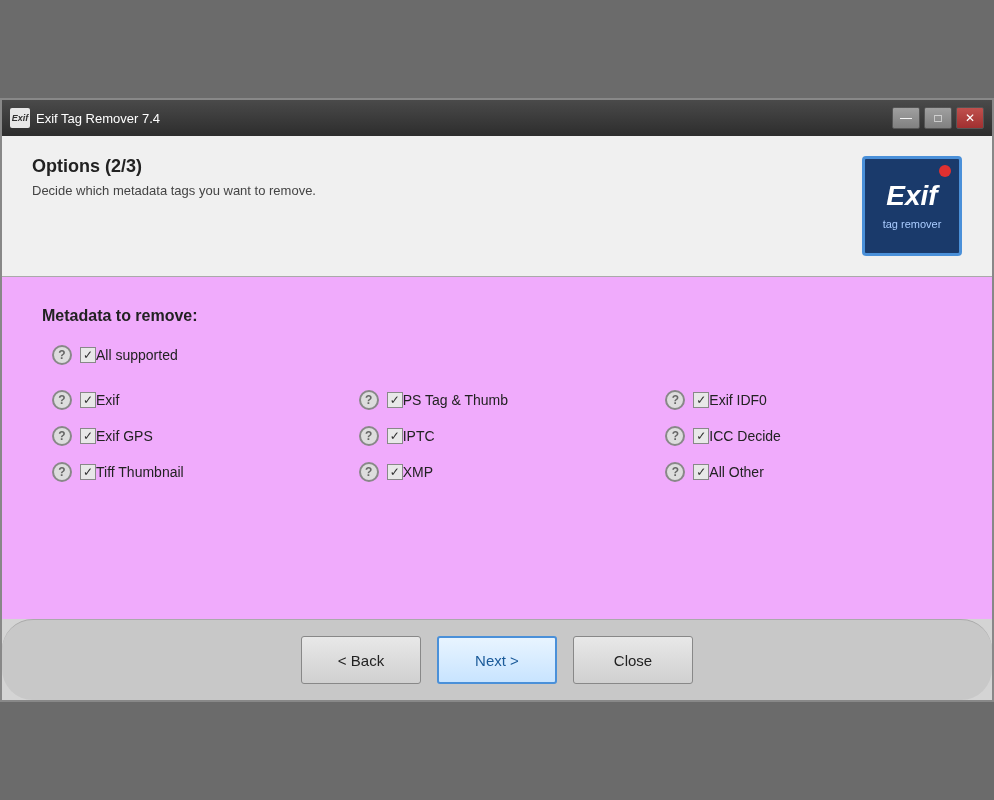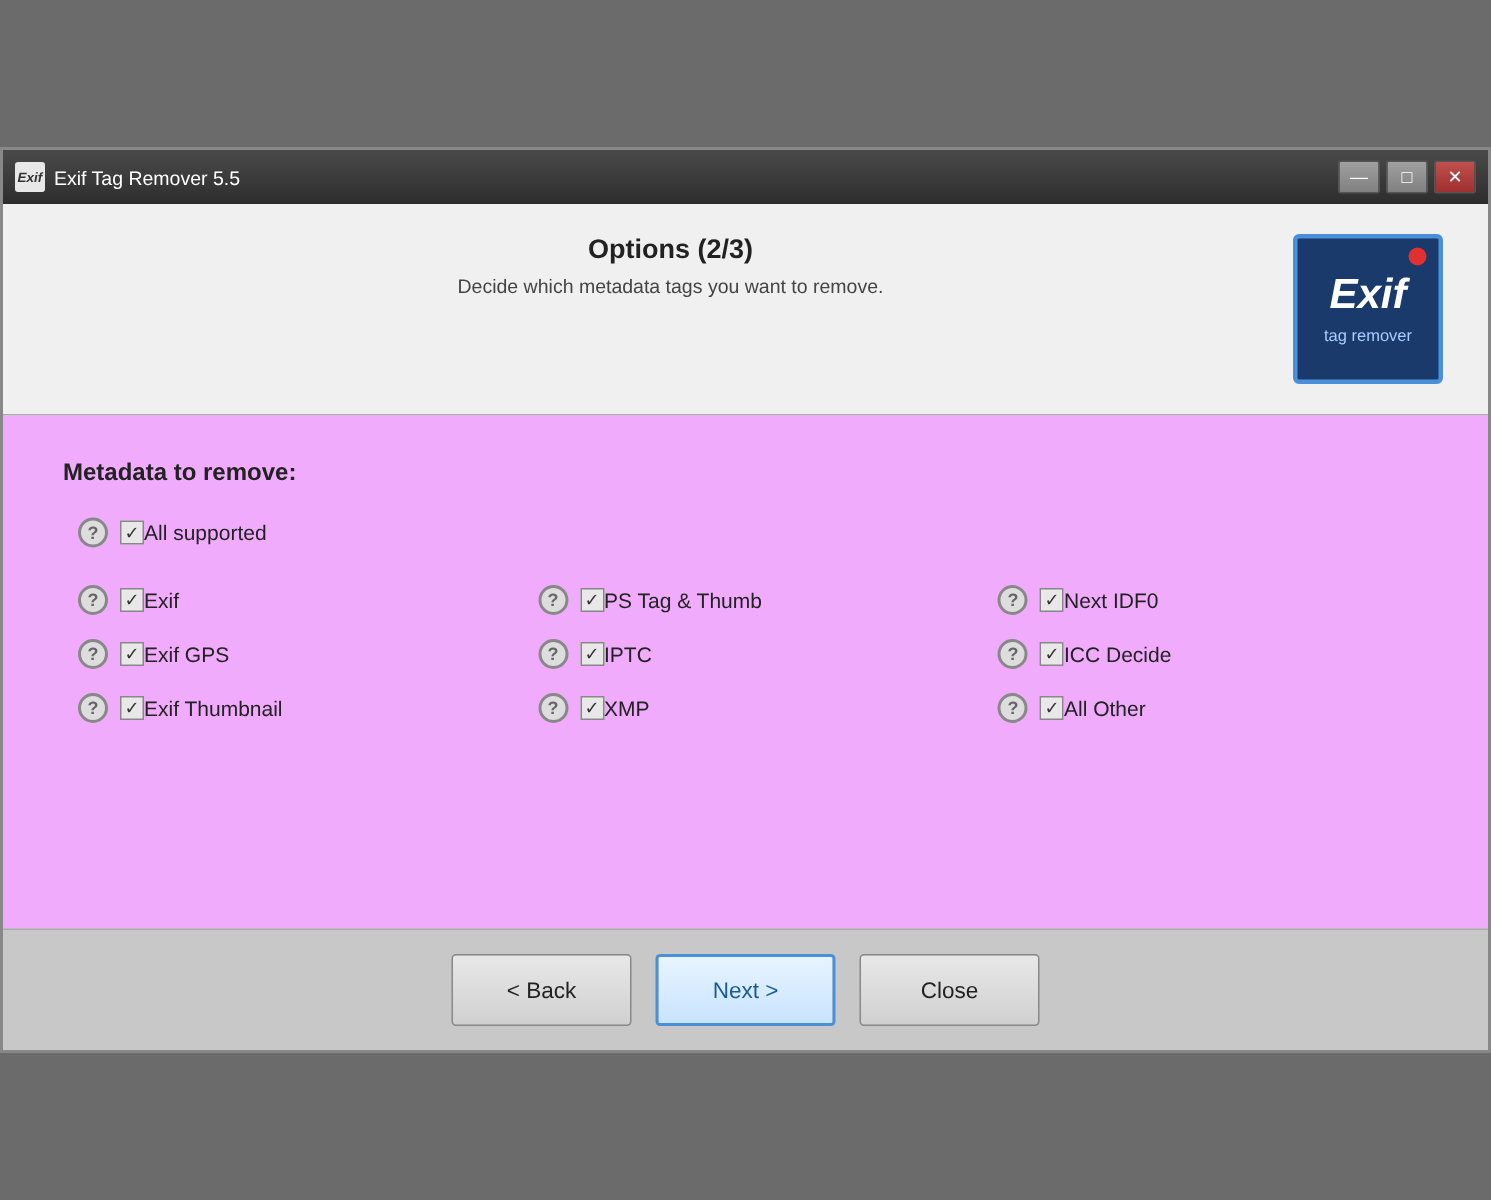--- a/index.html
+++ b/index.html
@@ -90,21 +90,20 @@
       padding: 20px 30px 20px 30px;
       display: flex;
       align-items: flex-start;
       justify-content: space-between;
       border-bottom: 1px solid #aaa;
       flex-shrink: 0;
     }
 
     .header-text {
       flex: 1;
-      text-align: center;
     }
 
     .header-title {
       font-size: 18px;
       font-weight: bold;
       color: #222;
       margin-bottom: 6px;
     }
 
     .header-subtitle {
@@ -232,20 +231,21 @@
 
     .footer-section {
       background: #c8c8c8;
       border-top: 1px solid #aaa;
       padding: 16px 30px;
       display: flex;
       justify-content: center;
       align-items: center;
       gap: 16px;
       flex-shrink: 0;
+      border-radius: 31px;
     }
 
     .footer-btn {
       min-width: 120px;
       height: 48px;
       padding: 0 20px;
       font-size: 15px;
       cursor: pointer;
       border-radius: 3px;
       border: 1px solid #888;
@@ -264,21 +264,21 @@
   </style>
 </head>
 <body>
 
 <div class="window">
 
   <div class="title-bar">
     <div class="title-bar-logo">
       <span style="font-style:italic;font-size:9px;color:#333;">Exif</span>
     </div>
-    <span class="title-bar-text">Exif Tag Remover 5.5</span>
+    <span class="title-bar-text">Exif Tag Remover 7.4</span>
     <div class="title-bar-controls">
       <div class="title-btn">—</div>
       <div class="title-btn">□</div>
       <div class="title-btn close-btn">✕</div>
     </div>
   </div>
 
   <div class="content-area">
 
     <div class="header-section">
@@ -316,21 +316,21 @@
             <div class="help-icon">?</div>
             <div class="checkbox-wrapper">
               <div class="checkbox checked"></div>
               <span class="checkbox-label">PS Tag &amp; Thumb</span>
             </div>
           </div>
           <div class="option-item">
             <div class="help-icon">?</div>
             <div class="checkbox-wrapper">
               <div class="checkbox checked"></div>
-              <span class="checkbox-label">Next IDF0</span>
+              <span class="checkbox-label">Exif IDF0</span>
             </div>
           </div>
           <div class="option-item">
             <div class="help-icon">?</div>
             <div class="checkbox-wrapper">
               <div class="checkbox checked"></div>
               <span class="checkbox-label">Exif GPS</span>
             </div>
           </div>
           <div class="option-item">
@@ -344,21 +344,21 @@
             <div class="help-icon">?</div>
             <div class="checkbox-wrapper">
               <div class="checkbox checked"></div>
               <span class="checkbox-label">ICC Decide</span>
             </div>
           </div>
           <div class="option-item">
             <div class="help-icon">?</div>
             <div class="checkbox-wrapper">
               <div class="checkbox checked"></div>
-              <span class="checkbox-label">Exif Thumbnail</span>
+              <span class="checkbox-label">Tiff Thumbnail</span>
             </div>
           </div>
           <div class="option-item">
             <div class="help-icon">?</div>
             <div class="checkbox-wrapper">
               <div class="checkbox checked"></div>
               <span class="checkbox-label">XMP</span>
             </div>
           </div>
           <div class="option-item">

